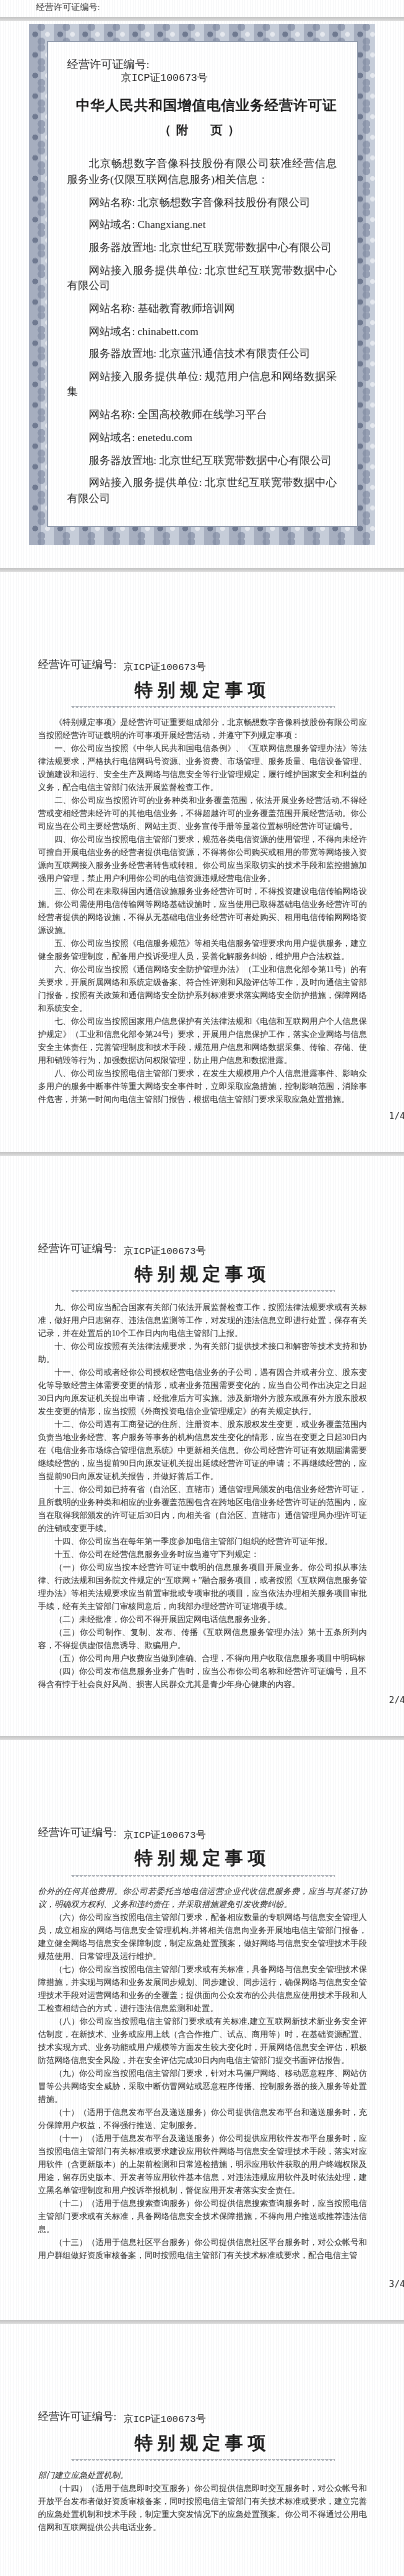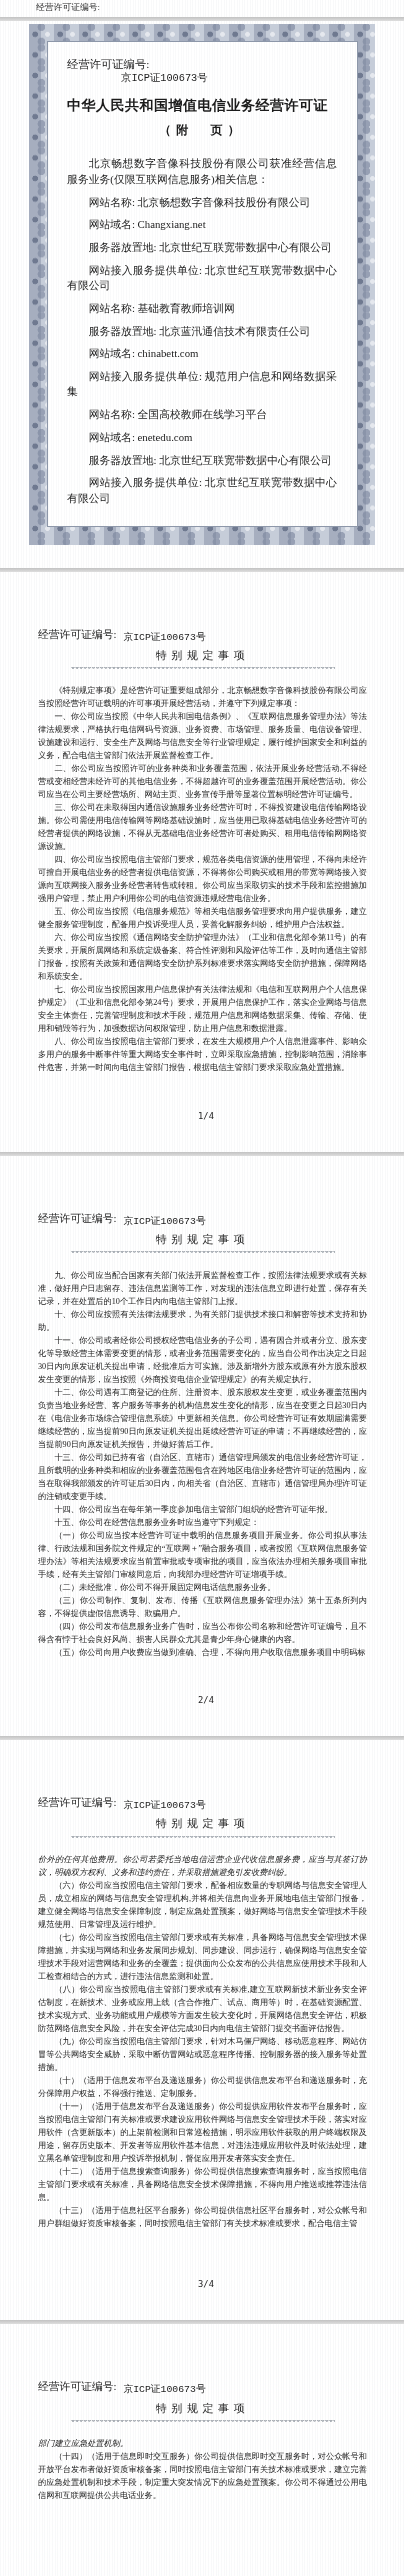--- a/index.html
+++ b/index.html
@@ -31,44 +31,44 @@
     background-size:25px 20.6px,25px 20.6px,25px 20.6px,25px 20.6px,auto;
   }
   .cert-inner{
     width:100%;height:100%;box-sizing:border-box;background:#ffffff;
     outline:0.5px solid #8d97a9;padding:15.5px 19.6px;
     background-image:repeating-linear-gradient(90deg,
       rgba(160,168,180,0.06) 0 1px, rgba(255,255,255,0) 1px 2.6px);
   }
   .cert-licrow{font-size:11.3px;line-height:13.4px;}
   .cert-licval{display:block;margin:1px 0 0 54px;font-size:10.3px;font-family:"Liberation Mono","DejaVu Sans Mono",monospace;}
-  .cert-title{margin:11.3px 0 0;text-align:left;font-size:14px;font-weight:700;letter-spacing:0.5px;}
+  .cert-title{margin:11.3px 0 0;text-align:right;font-size:14px;font-weight:700;letter-spacing:0.5px;}
   .cert-subtitle{margin:7.2px 0 0;text-align:center;font-size:12px;font-weight:700;letter-spacing:5.2px;}
   .cert-body{margin-top:17.5px;font-size:10.8px;line-height:15.5px;text-align:justify;}
   .cert-body p{margin:0 0 7.2px;text-indent:2em;font-family:Liberation Serif, serif;}
 
   
   .reg-page{position:relative;height:580px;padding:0 38px;box-sizing:border-box;}
   .reg-page.last{height:550px;}
-  .reg-header{padding-top:56px;font-size:10.8px;line-height:13.4px;}
+  .reg-header{padding-top:86px;font-size:10.8px;line-height:13.4px;}
   .lic-label{font-weight:400;}
   .lic-value{display:inline-block;margin-left:4.1px;transform:translateY(1.5px);font-size:9.8px;
     font-family:"Liberation Mono","DejaVu Sans Mono",monospace;}
-  .reg-title{margin:6.2px 0 0;text-align:center;font-size:11px;font-weight:400;letter-spacing:4.6px;}
+  .reg-title{margin:6.2px 0 0;text-align:center;font-size:18px;font-weight:700;letter-spacing:4.6px;}
   .zigzag{
     width:264px;height:4.1px;margin:4.1px auto 0;opacity:.85;
     background:
       linear-gradient(135deg,#9aa0a8 25%,transparent 25%) -2.1px 0,
       linear-gradient(225deg,#9aa0a8 25%,transparent 25%) -2.1px 0;
     background-size:4.1px 4.1px;background-repeat:repeat-x;
   }
-  .reg-body{margin-top:13px;font-size:8.2px;line-height:13px;text-align:justify;color:#191919;}
+  .reg-body{margin-top:6px;font-size:8.2px;line-height:13px;text-align:justify;color:#191919;}
   .reg-body p{margin:0;text-indent:2em;}
   .reg-body p.cont{text-indent:0;font-style:italic;}
-  .page-num{position:absolute;left:0;right:0;bottom:31px;text-align:center;font-size:8.8px;
+  .page-num{position:absolute;left:0;right:0;bottom:31px;text-align:right;font-size:8.8px;
     font-family:"DejaVu Sans Mono","Liberation Mono",monospace;color:#222;padding-left:7px;}
 </style>
 </head>
 <body>
 
 <div class="canvas">
 
   <div class="strip-top scan">
     <span>经营许可证编号:</span>
   </div>
@@ -85,22 +85,22 @@
         <div class="cert-subtitle">（附　页）</div>
         <div class="cert-body">
           <p>北京畅想数字音像科技股份有限公司获准经营信息服务业务(仅限互联网信息服务)相关信息：</p>
           <div>
 
           <p class="cert-line">网站名称: 北京畅想数字音像科技股份有限公司</p>
               <p class="cert-line">网站域名: Changxiang.net</p>
               <p class="cert-line">服务器放置地: 北京世纪互联宽带数据中心有限公司</p>
               <p class="cert-line">网站接入服务提供单位: 北京世纪互联宽带数据中心有限公司</p>
               <p class="cert-line">网站名称: 基础教育教师培训网</p>
+              <p class="cert-line">网站域名: chinabett.com</p>
               <p class="cert-line">服务器放置地: 北京蓝汛通信技术有限责任公司</p>
-              <p class="cert-line">网站域名: chinabett.com</p>
               <p class="cert-line">网站接入服务提供单位: 规范用户信息和网络数据采集</p>
               <p class="cert-line">网站名称: 全国高校教师在线学习平台</p>
               <p class="cert-line">网站域名: enetedu.com</p>
               <p class="cert-line">服务器放置地: 北京世纪互联宽带数据中心有限公司</p>
               <p class="cert-line">网站接入服务提供单位: 北京世纪互联宽带数据中心有限公司</p>
             </div>
         </div>
       </div>
     </div>
   </section>
@@ -112,22 +112,22 @@
       <span class="lic-label">经营许可证编号:</span>
       <span class="lic-value">京ICP证100673号</span>
     </div>
     <h2 class="reg-title">特别规定事项</h2>
     <div class="zigzag"></div>
     <div class="reg-body">
 
     <p>《特别规定事项》是经营许可证重要组成部分，北京畅想数字音像科技股份有限公司应当按照经营许可证载明的许可事项开展经营活动，并遵守下列规定事项：</p>
         <p>一、你公司应当按照《中华人民共和国电信条例》、《互联网信息服务管理办法》等法律法规要求，严格执行电信网码号资源、业务资费、市场管理、服务质量、电信设备管理、设施建设和运行、安全生产及网络与信息安全等行业管理规定，履行维护国家安全和利益的义务，配合电信主管部门依法开展监督检查工作。</p>
         <p>二、你公司应当按照许可的业务种类和业务覆盖范围，依法开展业务经营活动,不得经营或变相经营未经许可的其他电信业务，不得超越许可的业务覆盖范围开展经营活动。你公司应当在公司主要经营场所、网站主页、业务宣传手册等显著位置标明经营许可证编号。</p>
+        <p>四、你公司应当按照电信主管部门要求，规范各类电信资源的使用管理，不得向未经许可擅自开展电信业务的经营者提供电信资源，不得将你公司购买或租用的带宽等网络接入资源向互联网接入服务业务经营者转售或转租。你公司应当采取切实的技术手段和监控措施加强用户管理，禁止用户利用你公司的电信资源违规经营电信业务。</p>
         <p>三、你公司在未取得国内通信设施服务业务经营许可时，不得投资建设电信传输网络设施。你公司需使用电信传输网等网络基础设施时，应当使用已取得基础电信业务经营许可的经营者提供的网络设施，不得从无基础电信业务经营许可者处购买、租用电信传输网网络资源设施。</p>
-        <p>四、你公司应当按照电信主管部门要求，规范各类电信资源的使用管理，不得向未经许可擅自开展电信业务的经营者提供电信资源，不得将你公司购买或租用的带宽等网络接入资源向互联网接入服务业务经营者转售或转租。你公司应当采取切实的技术手段和监控措施加强用户管理，禁止用户利用你公司的电信资源违规经营电信业务。</p>
         <p>五、你公司应当按照《电信服务规范》等相关电信服务管理要求向用户提供服务，建立健全服务管理制度，配备用户投诉受理人员，妥善化解服务纠纷，维护用户合法权益。</p>
         <p>六、你公司应当按照《通信网络安全防护管理办法》（工业和信息化部令第11号）的有关要求，开展所属网络和系统定级备案、符合性评测和风险评估等工作，及时向通信主管部门报备，按照有关政策和通信网络安全防护系列标准要求落实网络安全防护措施，保障网络和系统安全。</p>
         <p>七、你公司应当按照国家用户信息保护有关法律法规和《电信和互联网用户个人信息保护规定》（工业和信息化部令第24号）要求，开展用户信息保护工作，落实企业网络与信息安全主体责任，完善管理制度和技术手段，规范用户信息和网络数据采集、传输、存储、使用和销毁等行为，加强数据访问权限管理，防止用户信息和数据泄露。</p>
         <p>八、你公司应当按照电信主管部门要求，在发生大规模用户个人信息泄露事件、影响众多用户的服务中断事件等重大网络安全事件时，立即采取应急措施，控制影响范围，消除事件危害，并第一时间向电信主管部门报告，根据电信主管部门要求采取应急处置措施。</p>
       </div>
     <div class="page-num">1/4</div>
   </section>
 
   <div class="divider"></div>
 
@@ -143,22 +143,22 @@
     <p>九、你公司应当配合国家有关部门依法开展监督检查工作，按照法律法规要求或有关标准，做好用户日志留存、违法信息监测等工作，对发现的违法信息立即进行处置，保存有关记录，并在处置后的10个工作日内向电信主管部门上报。</p>
         <p>十、你公司应按照有关法律法规要求，为有关部门提供技术接口和解密等技术支持和协助。</p>
         <p>十一、你公司或者经你公司授权经营电信业务的子公司，遇有因合并或者分立、股东变化等导致经营主体需要变更的情形，或者业务范围需要变化的，应当自公司作出决定之日起30日内向原发证机关提出申请，经批准后方可实施。涉及新增外方股东或原有外方股东股权发生变更的情形，应当按照《外商投资电信企业管理规定》的有关规定执行。</p>
         <p>十二、你公司遇有工商登记的住所、注册资本、股东股权发生变更，或业务覆盖范围内负责当地业务经营、客户服务等事务的机构信息发生变化的情形，应当在变更之日起30日内在《电信业务市场综合管理信息系统》中更新相关信息。你公司经营许可证有效期届满需要继续经营的，应当提前90日向原发证机关提出延续经营许可证的申请；不再继续经营的，应当提前90日向原发证机关报告，并做好善后工作。</p>
         <p>十三、你公司如已持有省（自治区、直辖市）通信管理局颁发的电信业务经营许可证，且所载明的业务种类和相应的业务覆盖范围包含在跨地区电信业务经营许可证的范围内，应当在取得我部颁发的许可证后30日内，向相关省（自治区、直辖市）通信管理局办理许可证的注销或变更手续。</p>
         <p>十四、你公司应当在每年第一季度参加电信主管部门组织的经营许可证年报。</p>
         <p>十五、你公司在经营信息服务业务时应当遵守下列规定：</p>
         <p>（一）你公司应当按本经营许可证中载明的信息服务项目开展业务。你公司拟从事法律、行政法规和国务院文件规定的“互联网＋”融合服务项目，或者按照《互联网信息服务管理办法》等相关法规要求应当前置审批或专项审批的项目，应当依法办理相关服务项目审批手续，经有关主管部门审核同意后，向我部办理经营许可证增项手续。</p>
         <p>（二）未经批准，你公司不得开展固定网电话信息服务业务。</p>
         <p>（三）你公司制作、复制、发布、传播《互联网信息服务管理办法》第十五条所列内容，不得提供虚假信息诱导、欺骗用户。</p>
+        <p>（五）你公司向用户收费应当做到准确、合理，不得向用户收取信息服务项目中明码标</p>
         <p>（四）你公司发布信息服务业务广告时，应当公布你公司名称和经营许可证编号，且不得含有悖于社会良好风尚、损害人民群众尤其是青少年身心健康的内容。</p>
-        <p>（五）你公司向用户收费应当做到准确、合理，不得向用户收取信息服务项目中明码标</p>
       </div>
     <div class="page-num">2/4</div>
   </section>
 
   <div class="divider"></div>
 
   <section class="reg-page scan">
     <div class="reg-header">
       <span class="lic-label">经营许可证编号:</span>
       <span class="lic-value">京ICP证100673号</span>

